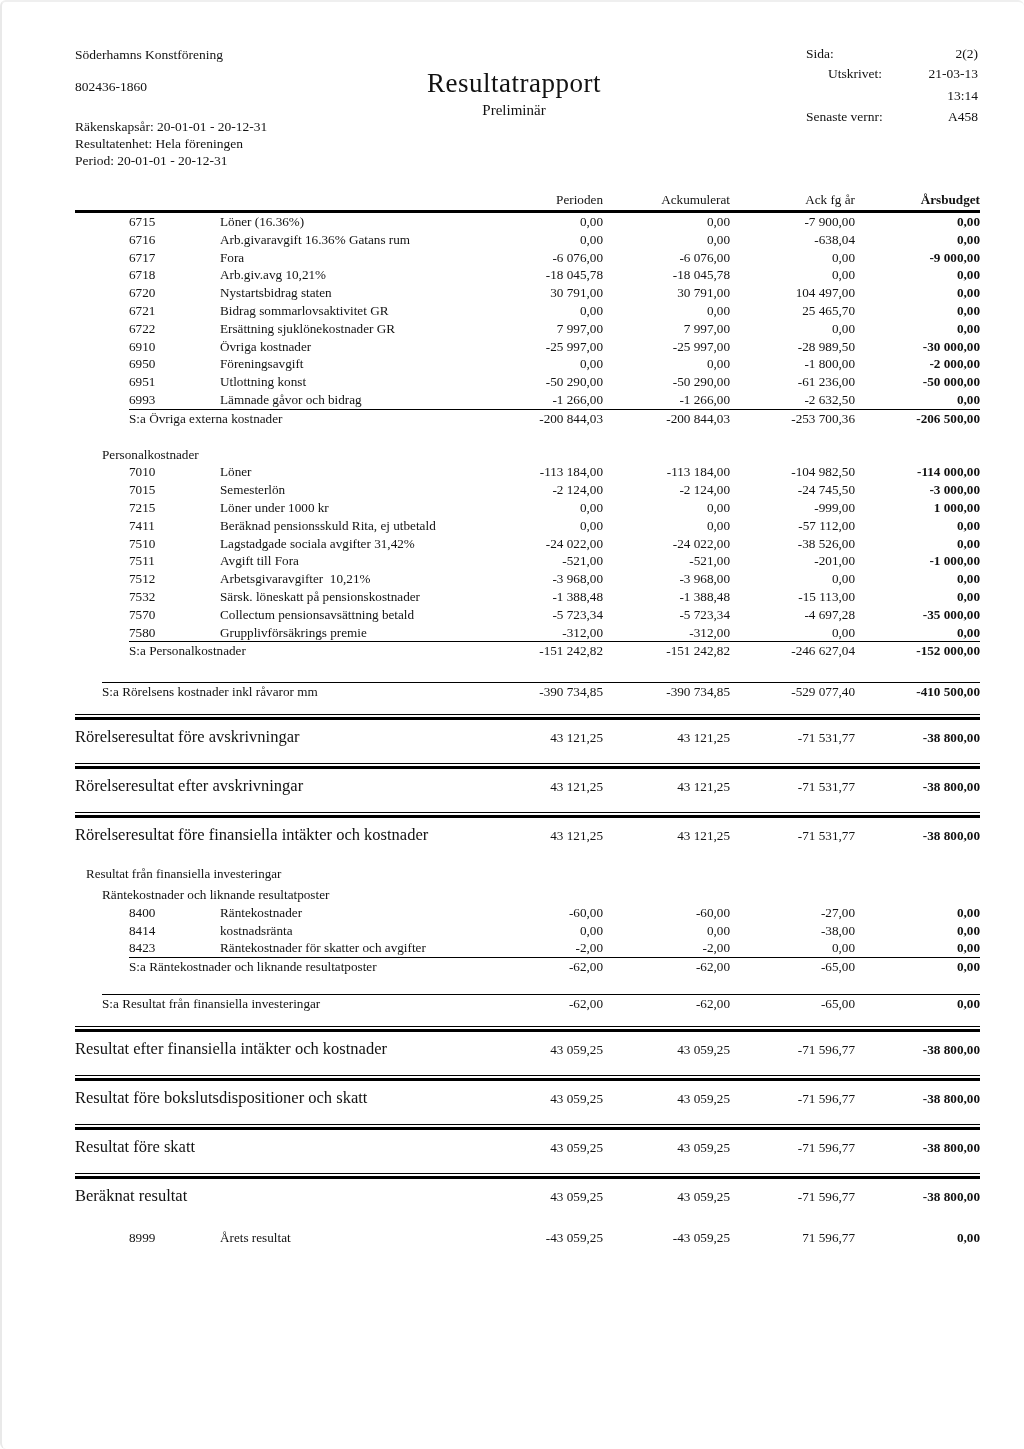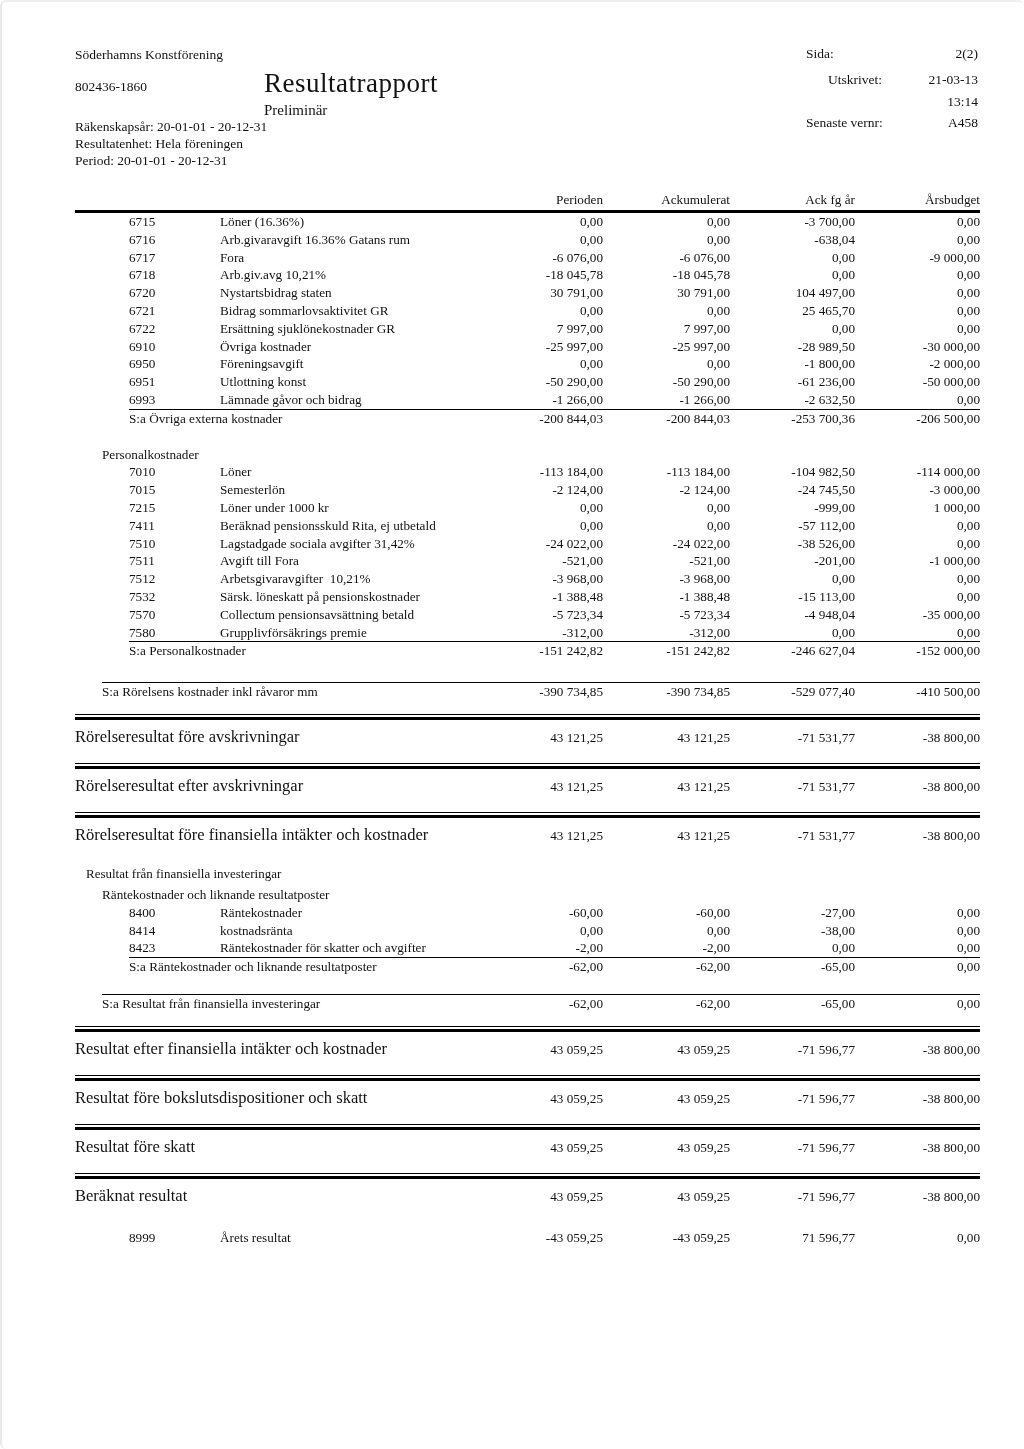--- a/index.html
+++ b/index.html
@@ -5,39 +5,39 @@
   html,body{margin:0;padding:0;background:#ffffff;}
   body{width:1024px;height:1449px;position:relative;
        font-family:"Liberation Serif","DejaVu Serif",serif;color:#121212;}
   .page{position:absolute;inset:0;background:#fff;
         border-left:2px solid #e9e9e9;border-top:2px solid #efefef;box-sizing:border-box;border-radius:6px;}
 
   
   .hdr-left{position:absolute;left:73px;top:44px;font-size:13.5px;line-height:17px;}
   .hdr-left .org{margin-bottom:15px;}
   .hdr-left .orgnr{margin-bottom:23px;}
-  .hdr-center{position:absolute;left:262px;width:500px;top:66px;text-align:left;}
+  .hdr-center{position:absolute;left:262px;width:500px;top:66px;text-align:center;}
   .hdr-title{font-size:27px;letter-spacing:.5px;}
   .hdr-sub{font-size:15px;margin-top:3px;}
   .hdr-right{position:absolute;right:46px;top:44px;width:172px;font-size:13.5px;}
   .hdr-right .kv{display:flex;justify-content:space-between;}
-  .kv.sida{margin-bottom:10px;align-items:flex-end;}
+  .kv.sida{margin-bottom:4px;align-items:flex-end;}
   .kv.printed{margin-bottom:6px;margin-left:22px;}
   .kv.time{margin-bottom:5px;}
 
   
   .table{position:absolute;left:73px;top:190px;width:905px;font-size:13.2px;}
   .colhead{display:flex;align-items:baseline;border-bottom:3px solid #000;padding-bottom:2px;}
   .colhead .spacer{flex:1;}
   .row{display:flex;align-items:baseline;line-height:17.8px;min-height:17.8px;}
   .c-num{width:145px;padding-left:54px;box-sizing:border-box;}
   .c-desc{flex:1;white-space:pre;}
   .c-label{flex:1;white-space:pre;}
   .v{text-align:right;white-space:pre;}
-  .v1{width:120px;}.v2{width:127px;}.v3{width:125px;}.v4{width:125px;}
+  .v1{width:120px;}.v2{width:127px;}.v3{width:125px;}.v4{width:125px;font-weight:bold;}
   .gap{height:18px;}
   .gap.sm{height:14px;}
 
   .subtotal-wrap .rule{border-top:1.5px solid #000;margin-left:54px;}
   .subtotal-wrap .c-label{padding-left:54px;}
   .total2-wrap{margin-top:4px;}
   .total2-wrap .rule{border-top:1.5px solid #000;margin-left:27px;}
   .total2-wrap .c-label{padding-left:27px;}
   .group .c-label{padding-left:27px;}
   .subheading .c-label{padding-left:27px;}
@@ -94,21 +94,21 @@
       <div class="v v2">Ackumulerat</div>
       <div class="v v3">Ack fg år</div>
       <div class="v v4">Årsbudget</div>
     </div>
     <div id="tbody">
         <div class="row account">
           <div class="c-num">6715</div>
           <div class="c-desc">Löner (16.36%)</div>
           <div class="v v1">0,00</div>
           <div class="v v2">0,00</div>
-          <div class="v v3">-3 700,00</div>
+          <div class="v v3">-7 900,00</div>
           <div class="v v4">0,00</div>
         </div>
         <div class="row account">
           <div class="c-num">6716</div>
           <div class="c-desc">Arb.givaravgift 16.36% Gatans rum</div>
           <div class="v v1">0,00</div>
           <div class="v v2">0,00</div>
           <div class="v v3">-638,04</div>
           <div class="v v4">0,00</div>
         </div>
@@ -262,21 +262,21 @@
           <div class="v v1">-1 388,48</div>
           <div class="v v2">-1 388,48</div>
           <div class="v v3">-15 113,00</div>
           <div class="v v4">0,00</div>
         </div>
         <div class="row account">
           <div class="c-num">7570</div>
           <div class="c-desc">Collectum pensionsavsättning betald</div>
           <div class="v v1">-5 723,34</div>
           <div class="v v2">-5 723,34</div>
-          <div class="v v3">-4 948,04</div>
+          <div class="v v3">-4 697,28</div>
           <div class="v v4">-35 000,00</div>
         </div>
         <div class="row account">
           <div class="c-num">7580</div>
           <div class="c-desc">Grupplivförsäkrings premie</div>
           <div class="v v1">-312,00</div>
           <div class="v v2">-312,00</div>
           <div class="v v3">0,00</div>
           <div class="v v4">0,00</div>
         </div>

